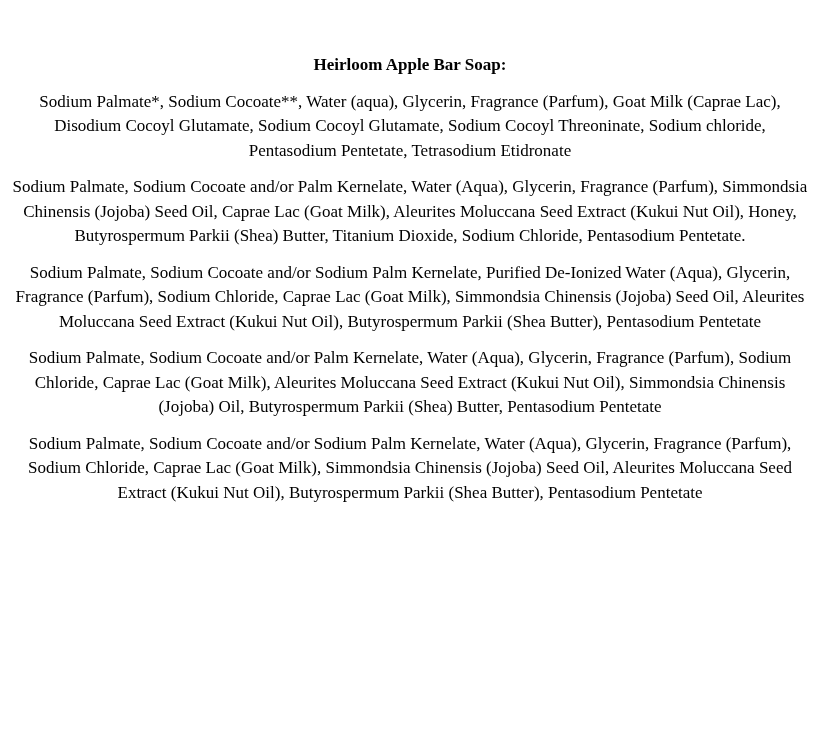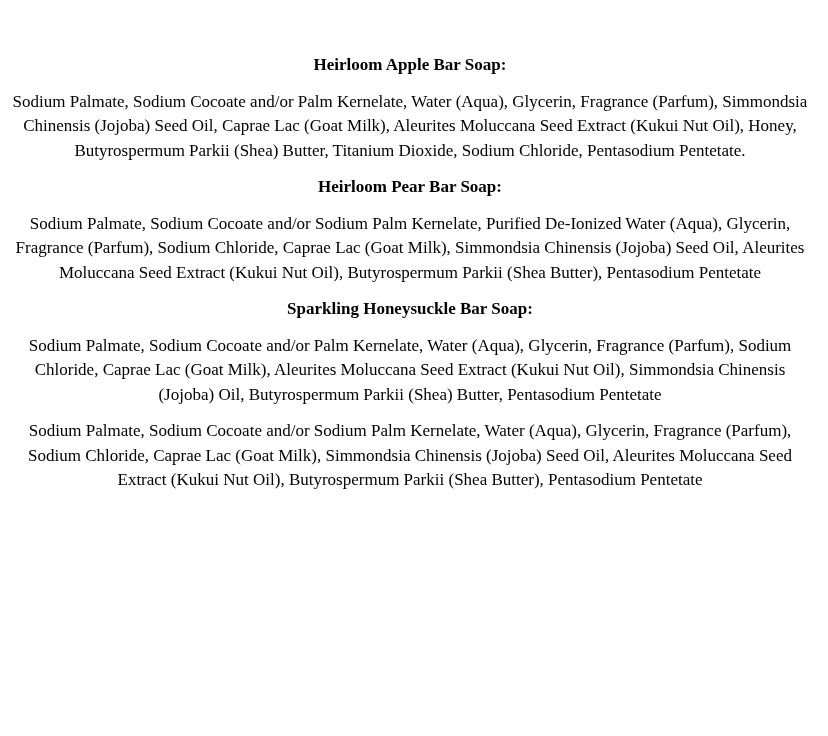--- a/index.html
+++ b/index.html
@@ -34,33 +34,32 @@
     margin: 12px 0;
   }
 </style>
 </head>
 <body>
 
 <div class="doc">
 
   <section>
     <h2 class="soap-title">Heirloom Apple Bar Soap:</h2>
+    <p class="ingredients">Sodium Palmate*, Sodium Cocoate**, Water (aqua), Glycerin, Fragrance (Parfum), Goat Milk (Caprae Lac), Disodium Cocoyl Glutamate, Sodium Cocoyl Glutamate, Sodium Cocoyl Threoninate, Sodium chloride, Pentasodium Pentetate, Tetrasodium Etidronate</p>
   </section>
 
   <section>
     <p class="ingredients">Sodium Palmate, Sodium Cocoate and/or Palm Kernelate, Water (Aqua), Glycerin, Fragrance (Parfum), Simmondsia Chinensis (Jojoba) Seed Oil, Caprae Lac (Goat Milk), Aleurites Moluccana Seed Extract (Kukui Nut Oil), Honey, Butyrospermum Parkii (Shea) Butter, Titanium Dioxide, Sodium Chloride, Pentasodium Pentetate.</p>
   </section>
 
   <section>
-    <h2 class="soap-title">Heirloom Pear Bar Soap:</h2>
     <p class="ingredients">Sodium Palmate, Sodium Cocoate and/or Sodium Palm Kernelate, Purified De-Ionized Water (Aqua), Glycerin, Fragrance (Parfum), Sodium Chloride, Caprae Lac (Goat Milk), Simmondsia Chinensis (Jojoba) Seed Oil, Aleurites Moluccana Seed Extract (Kukui Nut Oil), Butyrospermum Parkii (Shea Butter), Pentasodium Pentetate</p>
   </section>
 
   <section>
-    <h2 class="soap-title">Sparkling Honeysuckle Bar Soap:</h2>
     <p class="ingredients">Sodium Palmate, Sodium Cocoate and/or Palm Kernelate, Water (Aqua), Glycerin, Fragrance (Parfum), Sodium Chloride, Caprae Lac (Goat Milk), Aleurites Moluccana Seed Extract (Kukui Nut Oil), Simmondsia Chinensis (Jojoba) Oil, Butyrospermum Parkii (Shea) Butter, Pentasodium Pentetate</p>
   </section>
 
   <section>
     <p class="ingredients">Sodium Palmate, Sodium Cocoate and/or Sodium Palm Kernelate, Water (Aqua), Glycerin, Fragrance (Parfum), Sodium Chloride, Caprae Lac (Goat Milk), Simmondsia Chinensis (Jojoba) Seed Oil, Aleurites Moluccana Seed Extract (Kukui Nut Oil), Butyrospermum Parkii (Shea Butter), Pentasodium Pentetate</p>
   </section>
 
 </div>
 
 </body></html>

